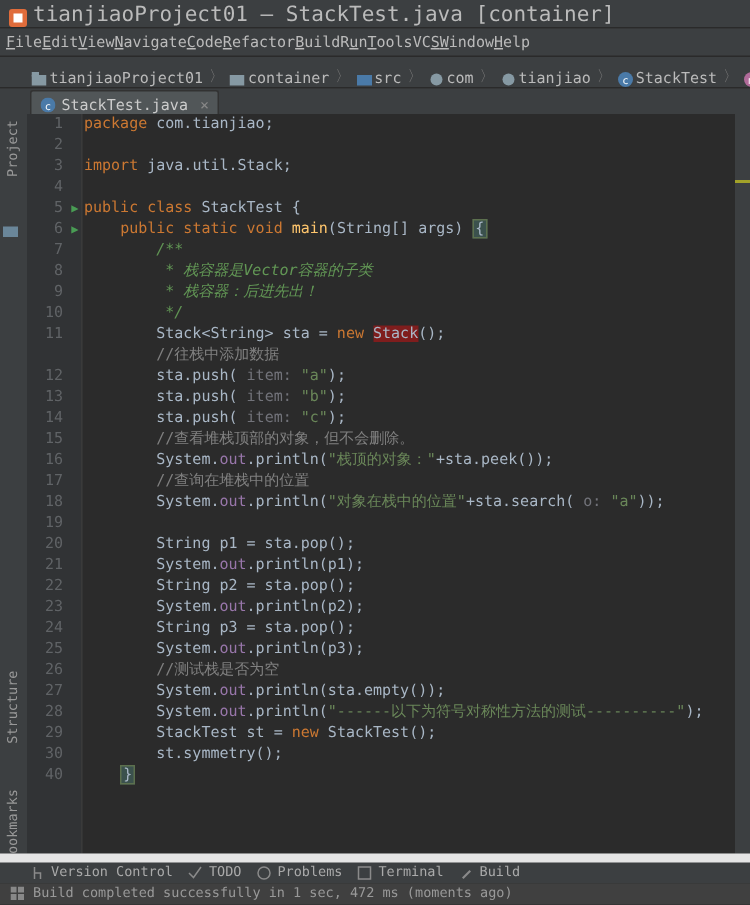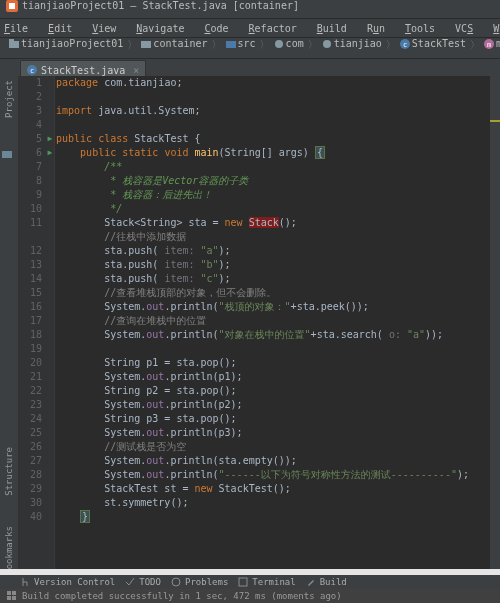--- a/index.html
+++ b/index.html
@@ -1,21 +1,21 @@
 <!DOCTYPE html>
 <html><head>
 <meta charset="utf-8">
 <style>
 html,body{margin:0;padding:0;width:500px;height:603px;background:#2b2b2b;font-family:Consolas,Menlo,monospace;font-size:10px;color:#a9b7c6;overflow:hidden}
-.titlebar{height:18px;background:#3c3f41;display:flex;align-items:flex-start;padding:0 6px;font-size:10px;color:#bbb;border-bottom:1px solid #2a2a2a}
+.titlebar{height:18px;background:#3c3f41;display:flex;align-items:flex-end;padding:0 6px;font-size:14px;color:#bbb;border-bottom:1px solid #2a2a2a}
 .icon{width:12px;height:12px;margin-right:4px;display:inline-flex;align-items:center;justify-content:center;flex:none}
-.menubar{height:18px;background:#3c3f41;display:flex;align-items:center;padding:0 4px;font-size:10px;color:#bbb;gap:20px;border-bottom:1px solid #2a2a2a}
+.menubar{height:18px;background:#3c3f41;display:flex;align-items:center;padding:0 4px;font-size:10px;color:#bbb;gap:0;border-bottom:1px solid #2a2a2a}
 .menubar span{cursor:default}
 .menubar span u{text-decoration:underline}
-.navbar{height:20px;background:#3c3f41;display:flex;align-items:flex-start;padding:0 6px;font-size:10px;color:#bbb;border-bottom:1px solid #2a2a2a}
+.navbar{height:20px;background:#3c3f41;display:flex;align-items:flex-end;padding:0 18px;font-size:10px;color:#bbb;border-bottom:1px solid #2a2a2a}
 .navbar .crumb{display:flex;align-items:center;gap:2px;padding:0 3px}
 .navbar .chev{color:#777;padding:0 1px}
 .tabs{height:20px;background:#3c3f41;display:flex;align-items:flex-end;padding-left:20px;border-bottom:1px solid #323232}
 .tab{height:18px;background:#515658;border:1px solid #323232;border-bottom:none;display:flex;align-items:center;padding:0 6px;gap:4px;font-size:10px;color:#ccc;border-radius:2px 2px 0 0}
 .close-x{color:#888;margin-left:4px}
 .leftbar{position:absolute;left:0;top:76px;bottom:28px;width:18px;background:#3c3f41;border-right:1px solid #323232;display:flex;flex-direction:column;align-items:center;padding-top:4px;gap:30px}
 .leftbar .vtext{writing-mode:vertical-rl;transform:rotate(180deg);font-size:9px;color:#999}
 .editor{position:absolute;left:18px;right:0;top:76px;bottom:28px;background:#2b2b2b;overflow:hidden}
 .gutter-bg{position:absolute;left:0;top:0;bottom:0;width:36px;background:#313335;border-right:1px solid #3a3a3a}
 .code{position:absolute;left:0;right:0;top:0;padding-right:10px}
@@ -143,21 +143,21 @@
   <span style="flex:1"></span>
   <span class="vtext">Structure</span>
   <span class="vtext">Bookmarks</span>
 </div>
 
 <div class="editor">
   <div class="gutter-bg"></div>
   <div class="code">
     <div class="line"><span class="ln">1</span><span class="gi"></span><span class="code-t"><span class="kw">package </span><span>com.tianjiao;</span></span></div>
     <div class="line"><span class="ln">2</span><span class="gi"></span></div>
-    <div class="line"><span class="ln">3</span><span class="gi"></span><span class="code-t"><span class="kw">import </span><span>java.util.System;</span></span></div>
+    <div class="line"><span class="ln">3</span><span class="gi"></span><span class="code-t"><span class="kw">import </span><span>java.util.Stack;</span></span></div>
     <div class="line"><span class="ln">4</span><span class="gi"></span></div>
     <div class="line"><span class="ln">5</span><span class="gi marker">▶</span><span class="code-t"><span class="kw">public class </span><span>StackTest {</span></span></div>
     <div class="line"><span class="ln">6</span><span class="gi marker">▶</span><span class="code-t">    <span class="kw">public static void </span><span class="fn">main</span>(String[] args) <span class="brace">{</span></span></div>
     <div class="line"><span class="ln">7</span><span class="gi"></span><span class="code-t">        <span class="cmtd">/**</span></span></div>
     <div class="line"><span class="ln">8</span><span class="gi"></span><span class="code-t">         <span class="cmtd">* 栈容器是Vector容器的子类</span></span></div>
     <div class="line"><span class="ln">9</span><span class="gi"></span><span class="code-t">         <span class="cmtd">* 栈容器：后进先出！</span></span></div>
     <div class="line"><span class="ln">10</span><span class="gi"></span><span class="code-t">         <span class="cmtd">*/</span></span></div>
     <div class="line"><span class="ln">11</span><span class="gi"></span><span class="code-t">        Stack&lt;String&gt; sta = <span class="kw">new </span><span class="hl">Stack</span>();</span></div>
     <div class="line"><span class="ln"></span><span class="gi"></span><span class="code-t">        <span class="cmt">//往栈中添加数据</span></span></div>
     <div class="line"><span class="ln">12</span><span class="gi"></span><span class="code-t"><span>        sta.push(</span><span class="param"> item: </span><span class="str">"a"</span><span>);</span></span></div>

